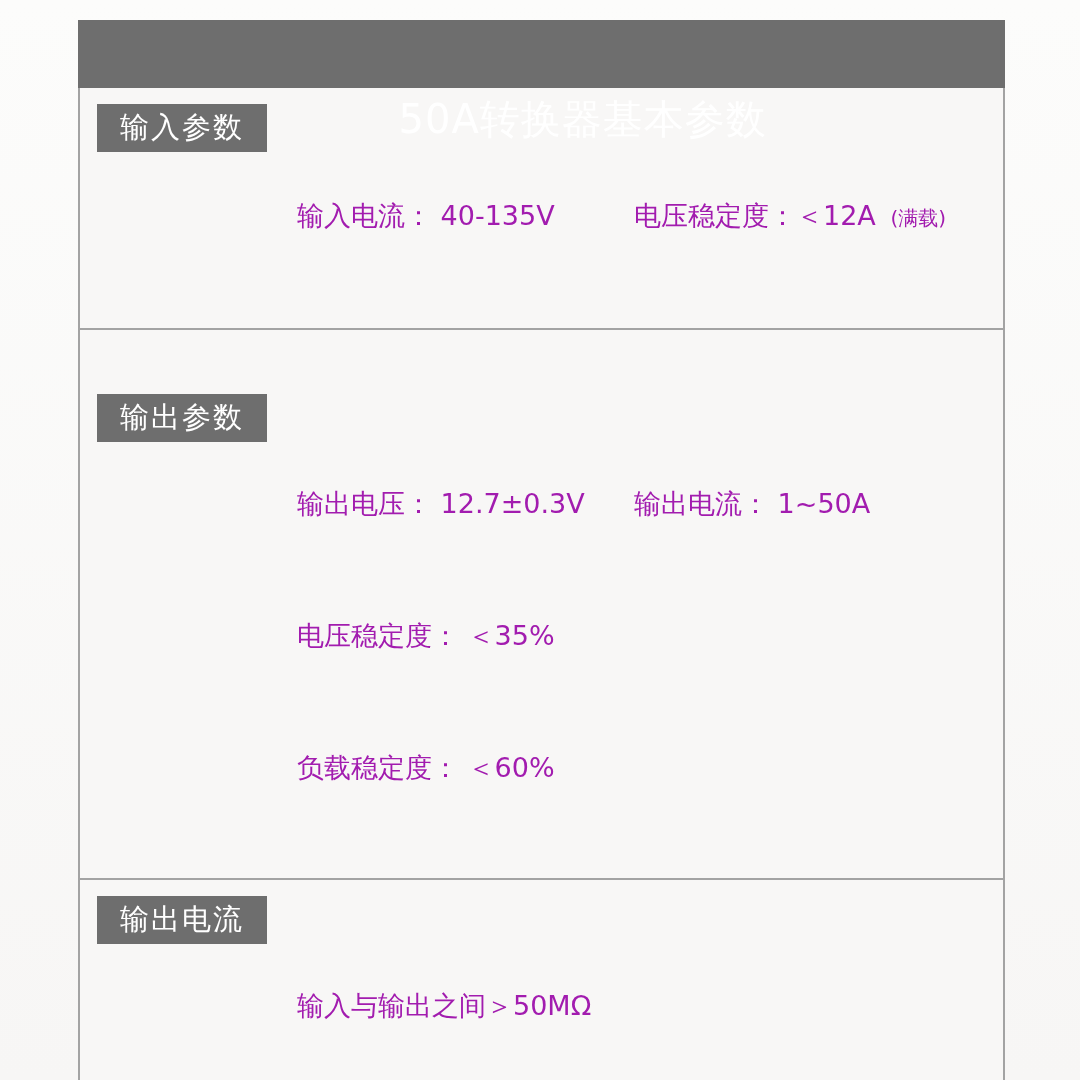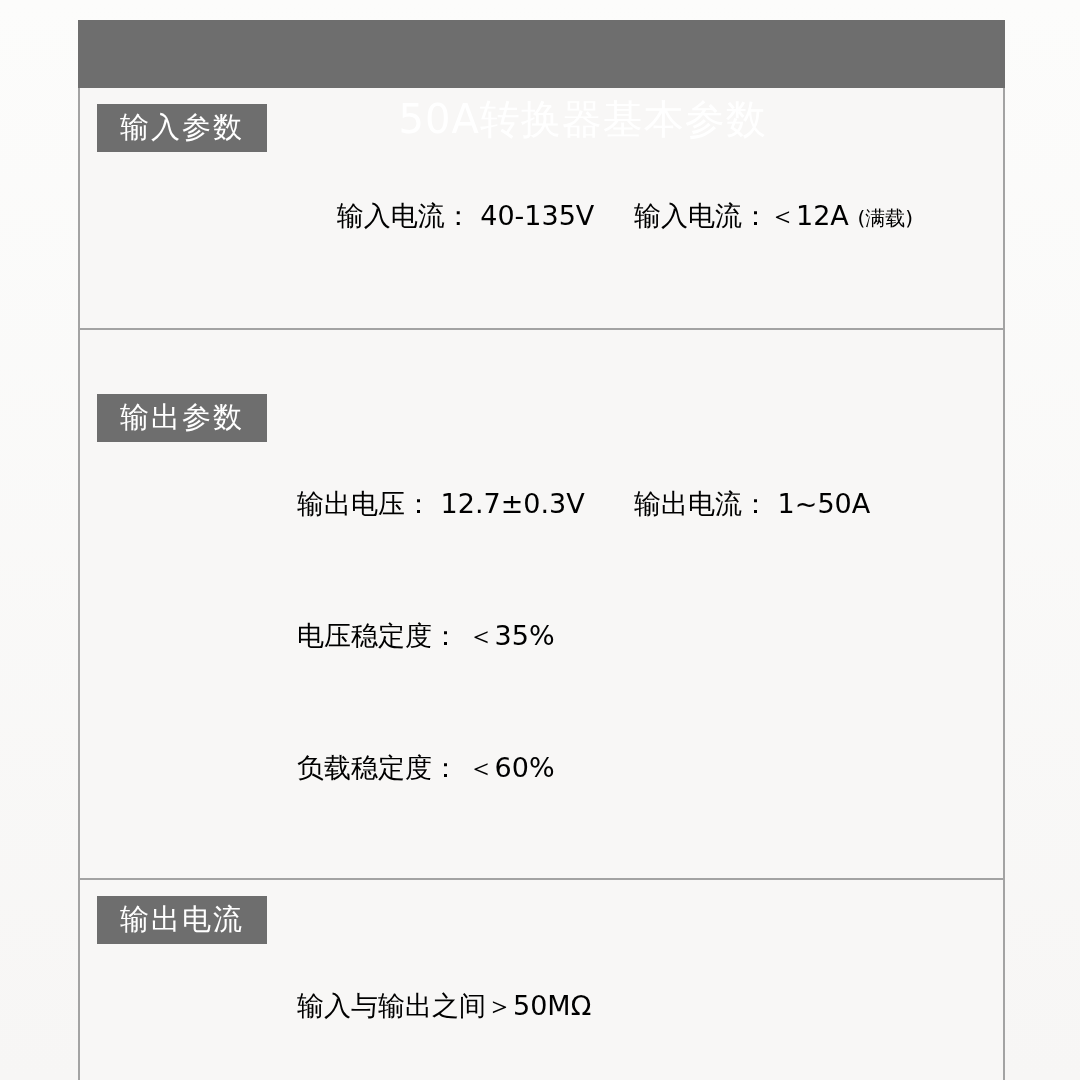--- a/index.html
+++ b/index.html
@@ -54,28 +54,28 @@
     letter-spacing: 2px;
     display: flex;
     align-items: center;
     justify-content: center;
   }
   .content {
     margin-left: 217px;
     margin-right: 20px;
     font-size: 27px;
     line-height: 44px;
-    color: #000000;
+    color: #a21caf;
     white-space: pre-wrap;
   }
   .line { display: flex; }
   .c1 { width: 337px; flex-shrink: 0; white-space: pre-wrap; }
   .c2 { white-space: pre-wrap; }
-  .note { font-size: 20px; }
-  .r1 { min-height: 93px; text-align: center; }  .r1 .content { padding-top: 18px; }
+  .note { font-size: 20px; margin-left: 6px; }
+  .r1 { min-height: 93px; }  .r1 .content { padding-top: 18px; }
   .r2 { min-height: 185px; margin-top: 48px; } .r2 .content { padding-top: 16px; }
   .r3 { min-height: 150px; } .r3 .content { padding-top: 16px; }
 </style>
 </head>
 <body>
 
 <div class="page">
 
   <div class="spec-table">
 
@@ -83,21 +83,21 @@
       <span>50A转换器基本参数</span>
     </div>
 
     <div class="rows">
 
       <div class="row r1">
         <div class="label-box">输入参数</div>
         <div class="content">
           <div class="line">
             <span class="c1">输入电流： 40-135V</span>
-            <span class="c2"><span>输入电流：＜12A </span><span class="note">(满载)</span></span>
+            <span class="c2"><span>电压稳定度：＜12A </span><span class="note">(满载)</span></span>
           </div>
         </div>
       </div>
 
       <div class="row r2">
         <div class="label-box">输出参数</div>
         <div class="content">
           <div class="line">
             <span class="c1">输出电压： 12.7±0.3V</span>
             <span class="c2">输出电流： 1~50A</span>

